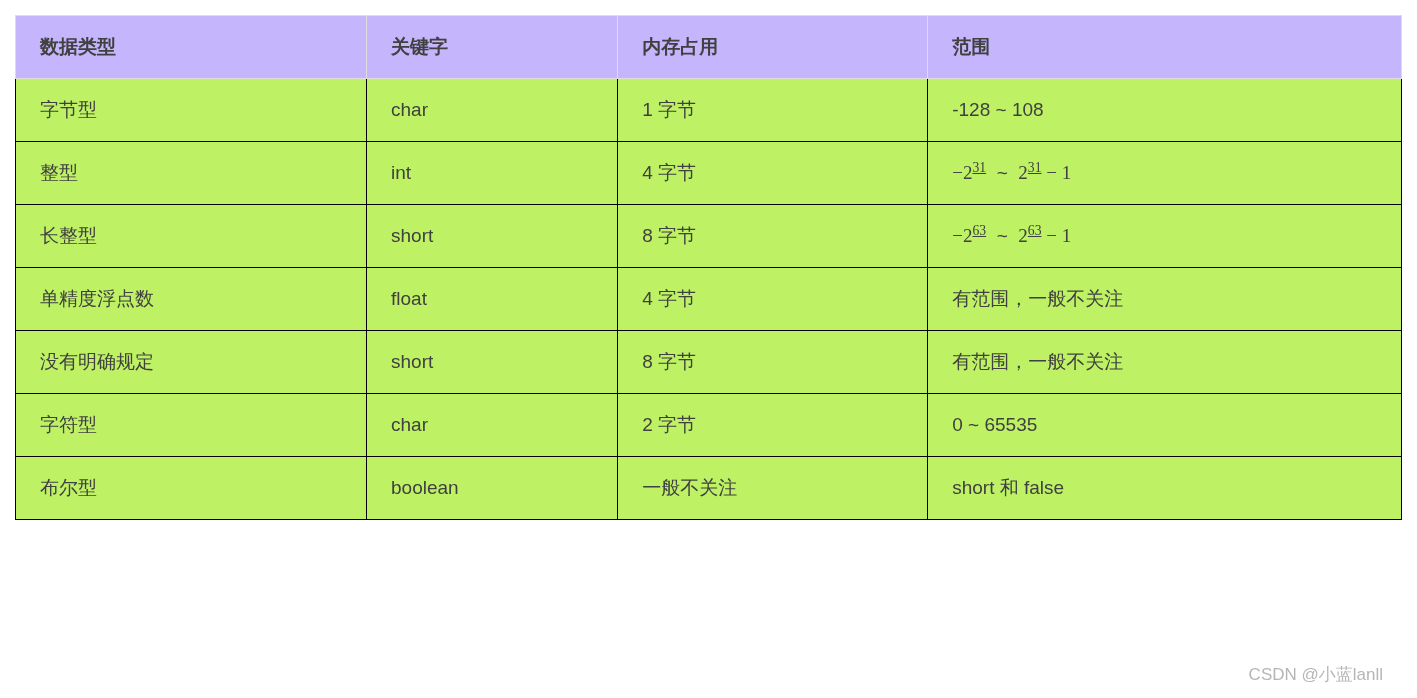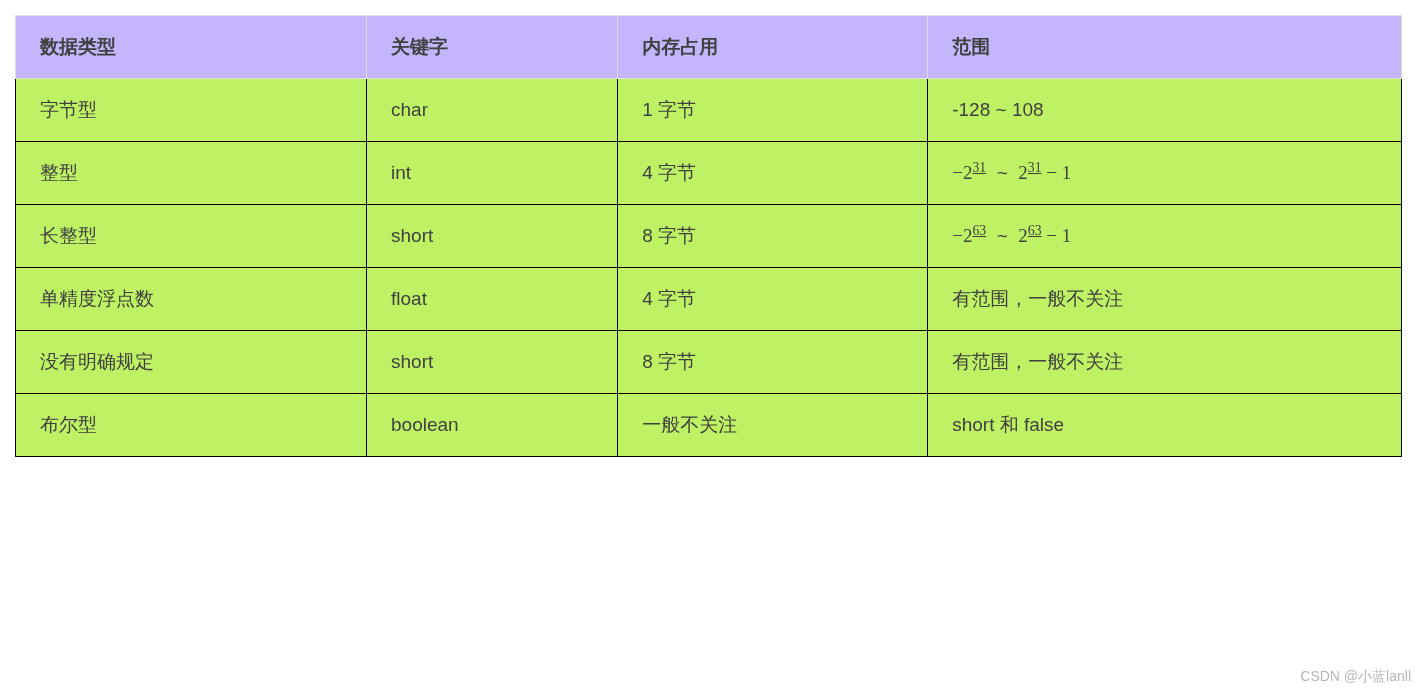--- a/index.html
+++ b/index.html
@@ -43,24 +43,24 @@
       font-family: "Times New Roman", serif;
     }
     sup {
       font-size: 0.72em;
       vertical-align: super;
       line-height: 0;
       text-decoration: underline;
     }
     .watermark {
       position: fixed;
-      right: 6px;
+      right: 34px;
       bottom: 12px;
       color: rgba(120,120,120,0.55);
-      font-size: 14px;
+      font-size: 17px;
       font-family: "Microsoft YaHei", sans-serif;
       pointer-events: none;
       user-select: none;
     }
   </style>
 </head>
 <body>
 
 <div class="table-wrapper">
   <table>
@@ -97,20 +97,26 @@
           <td>4 字节</td>
           <td>有范围，一般不关注</td>
         </tr>
         <tr>
           <td>没有明确规定</td>
           <td>short</td>
           <td>8 字节</td>
           <td>有范围，一般不关注</td>
         </tr>
         <tr>
+          <td>字符型</td>
+          <td>char</td>
+          <td>2 字节</td>
+          <td>0 ~ 65535</td>
+        </tr>
+        <tr>
           <td>布尔型</td>
           <td>boolean</td>
           <td>一般不关注</td>
           <td>short 和 false</td>
         </tr>
       </tbody>
   </table>
 </div>
 
 <div class="watermark">CSDN @小蓝lanll</div>

